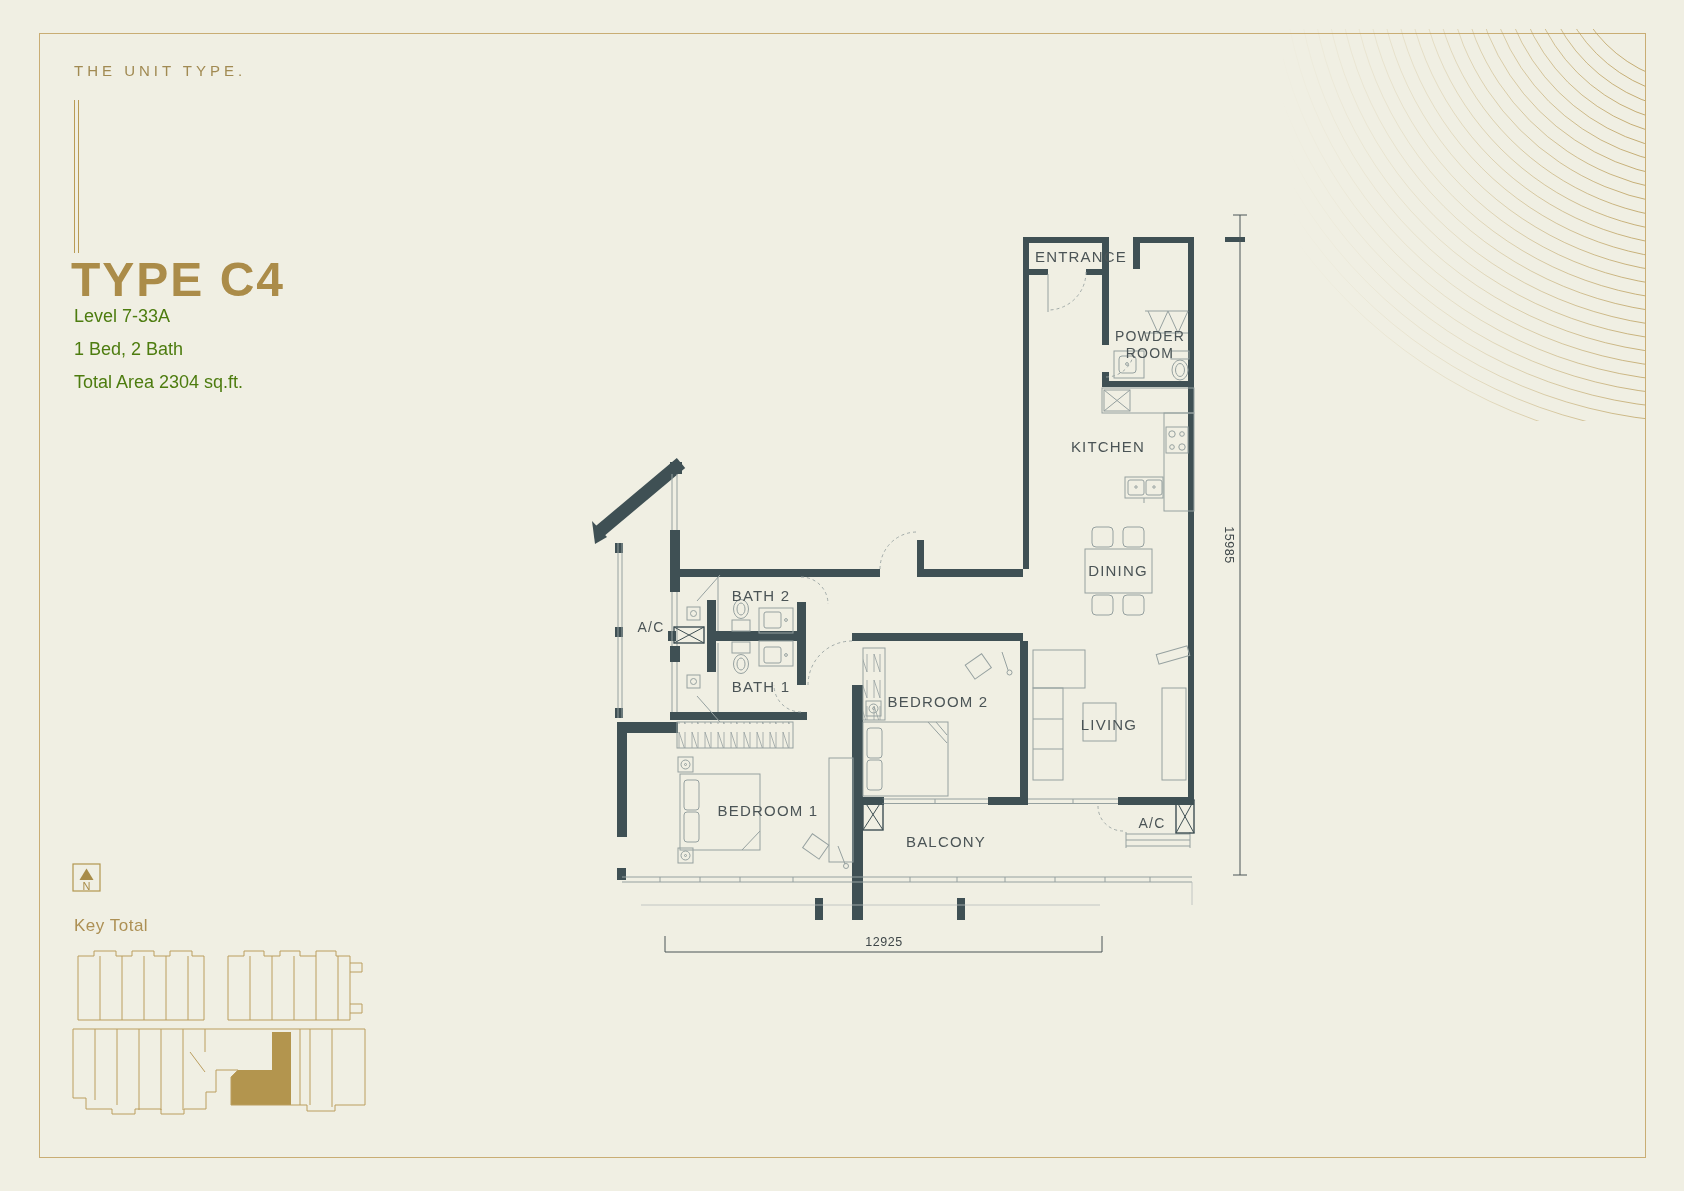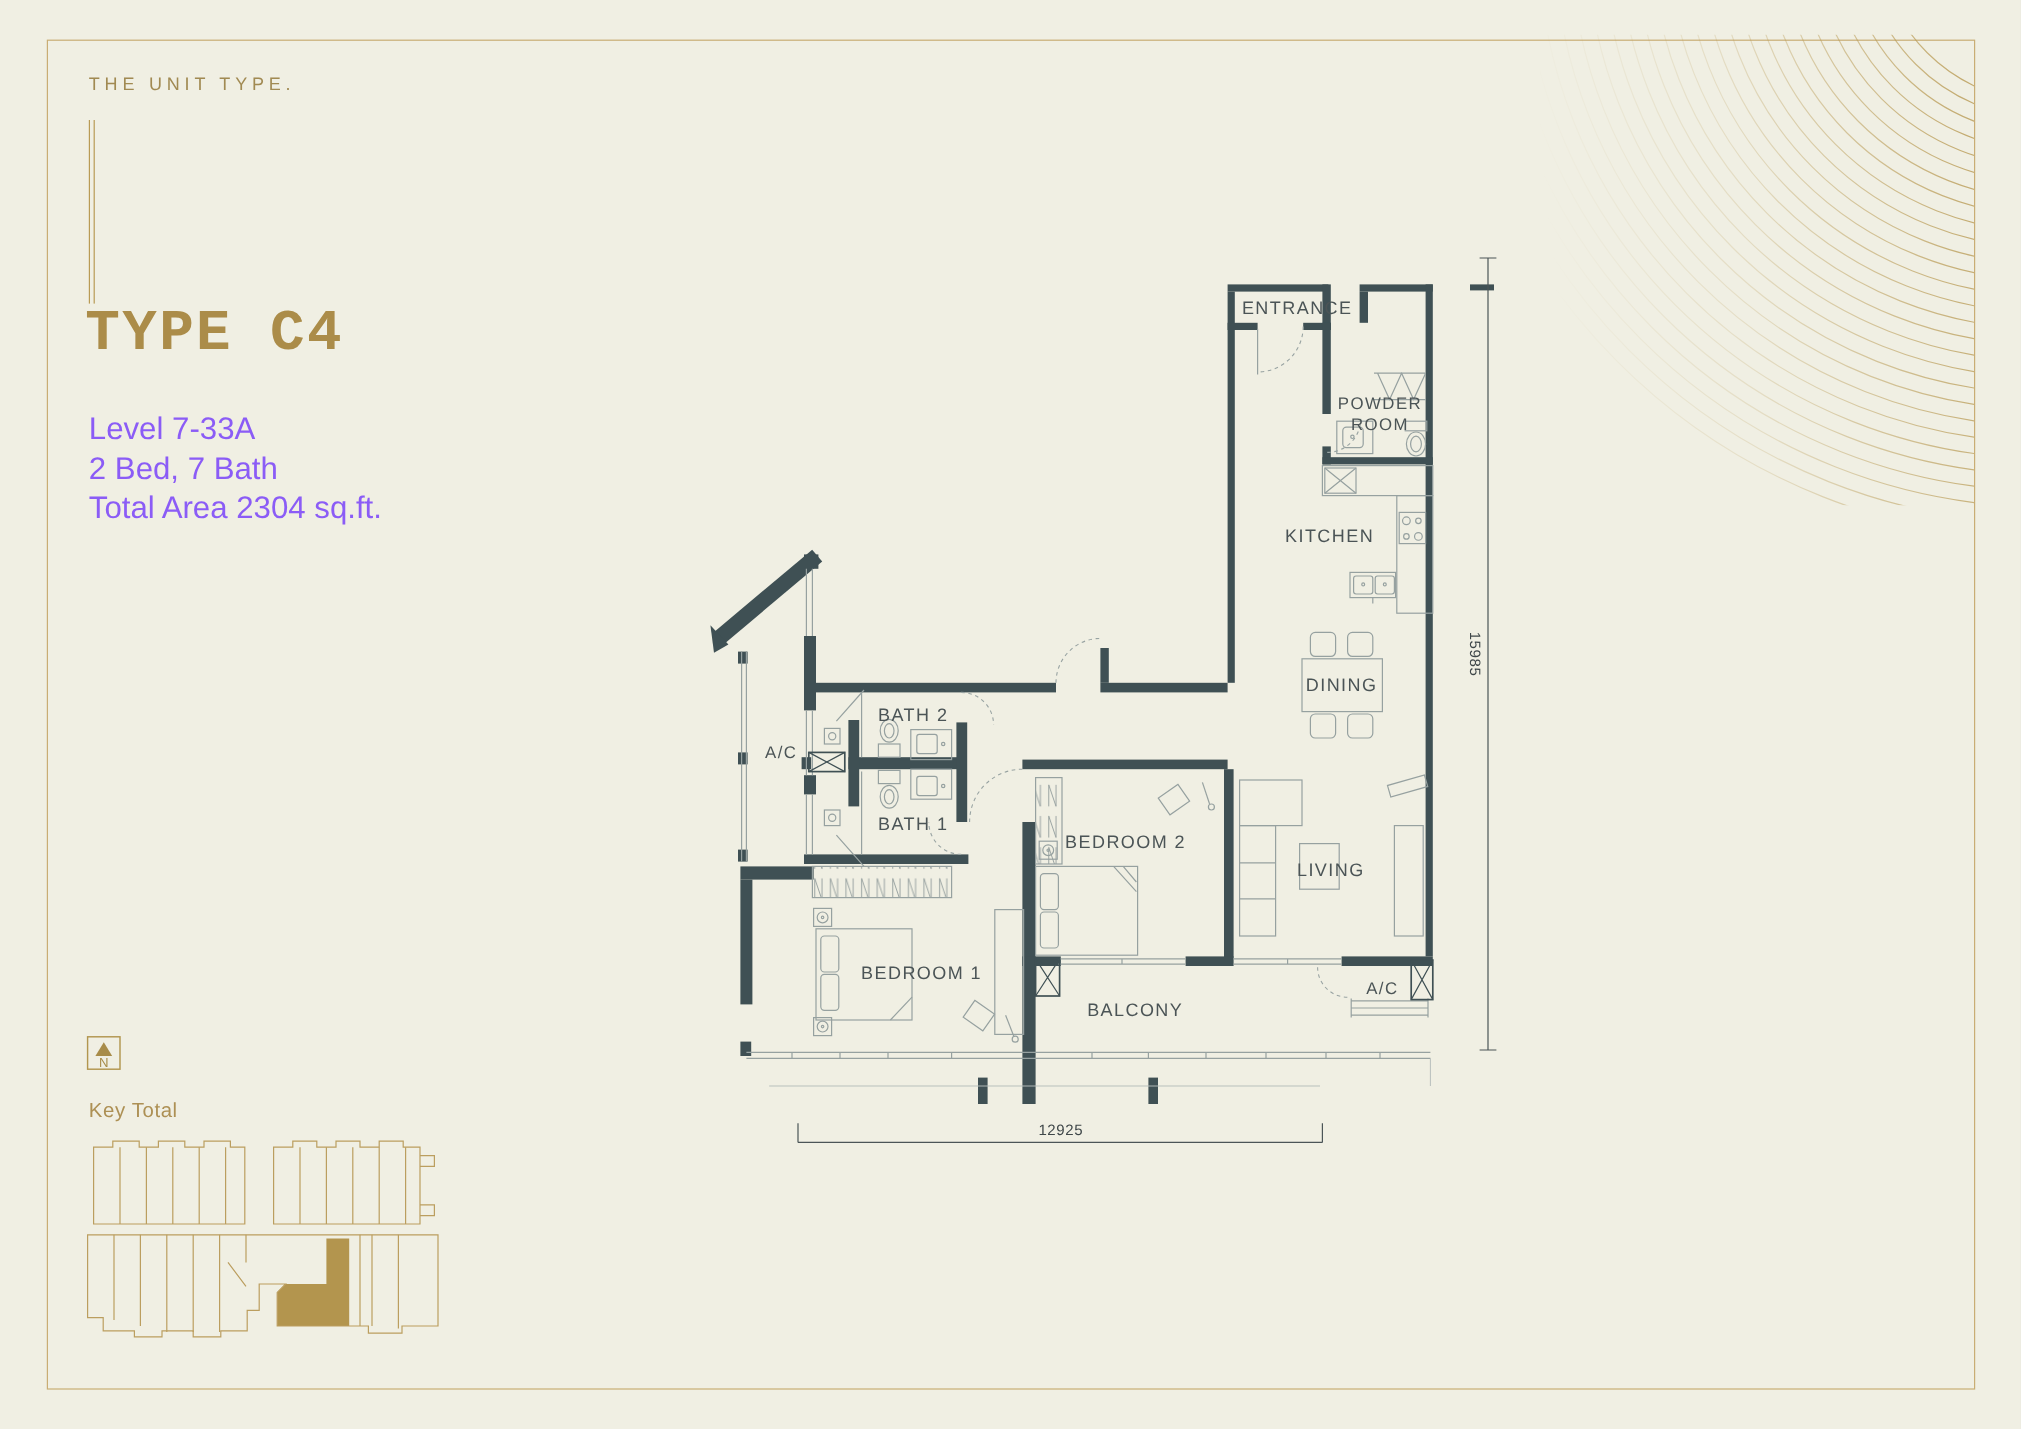--- a/index.html
+++ b/index.html
@@ -4,23 +4,23 @@
 <style>
   html,body{margin:0;padding:0;background:#e8e7dc;}
   .page{position:relative;width:1684px;height:1191px;background:#f0efe3;overflow:hidden;
         font-family:"Liberation Sans",sans-serif;}
   .frame{position:absolute;left:39px;top:33px;width:1605px;height:1123px;
          border:1px solid #c9ad74;}
   .eyebrow{position:absolute;left:74px;top:62px;font-size:15px;letter-spacing:4px;
            color:#a18a52;font-weight:500;}
   .vrule{position:absolute;left:74px;top:100px;height:153px;width:3px;
          border-left:1px solid #b99b55;border-right:1px solid #b99b55;}
-  .title{position:absolute;left:71px;top:252px;margin:0;font-family:Liberation Mono, monospace;
+  .title{position:absolute;left:71px;top:252px;margin:0;font-family:Liberation Sans, sans-serif;
          font-size:48px;font-weight:600;color:#ab8c49;letter-spacing:2px;}
-  .details{position:absolute;left:74px;top:300px;font-size:26px;line-height:33px;color:#8b5cf6;margin-top:41px;}
+  .details{position:absolute;left:74px;top:300px;font-size:18px;line-height:33px;color:#4d7c0f;}
   .details p{margin:0;}
   .keyplan-title{position:absolute;left:74px;top:916px;font-size:17px;color:#ad9054;letter-spacing:.5px;}
   svg.layer{position:absolute;left:0;top:0;}
   
   .w{fill:#3f5054;stroke:none;}
   .wl{stroke:#3f5054;fill:none;}
   .tl{stroke:#96a1a0;stroke-width:1;fill:none;}
   .tl2{stroke:#b6bdbb;stroke-width:.8;fill:none;}
   .door{stroke:#98a3a2;stroke-width:.9;fill:none;stroke-dasharray:3 3;}
   .lbl{font-family:"Liberation Sans",sans-serif;font-size:15px;letter-spacing:1.2px;
@@ -81,21 +81,21 @@
         <circle cx="1705" cy="-55" r="491" class="fanArc"></circle>
         <circle cx="1705" cy="-55" r="504.5" class="fanArc"></circle>
       </g>
   </svg>
 
   <div class="eyebrow">THE UNIT TYPE.</div>
   <div class="vrule"></div>
   <h1 class="title">TYPE C4</h1>
   <div class="details">
     <p>Level 7-33A</p>
-    <p>2 Bed, 7 Bath</p>
+    <p>1 Bed, 2 Bath</p>
     <p>Total Area 2304 sq.ft.</p>
   </div>
 
   <div class="keyplan-title">Key Total</div>
 
   <svg class="layer" width="1684" height="1191" viewBox="0 0 1684 1191">
     <defs>
       <pattern id="hg" width="13" height="26" patternUnits="userSpaceOnUse">
         <path d="M3,4 V22 M3,4 L9,22 M9,4 V22" stroke="#96a1a0" stroke-width=".8" fill="none"></path>
       </pattern>

